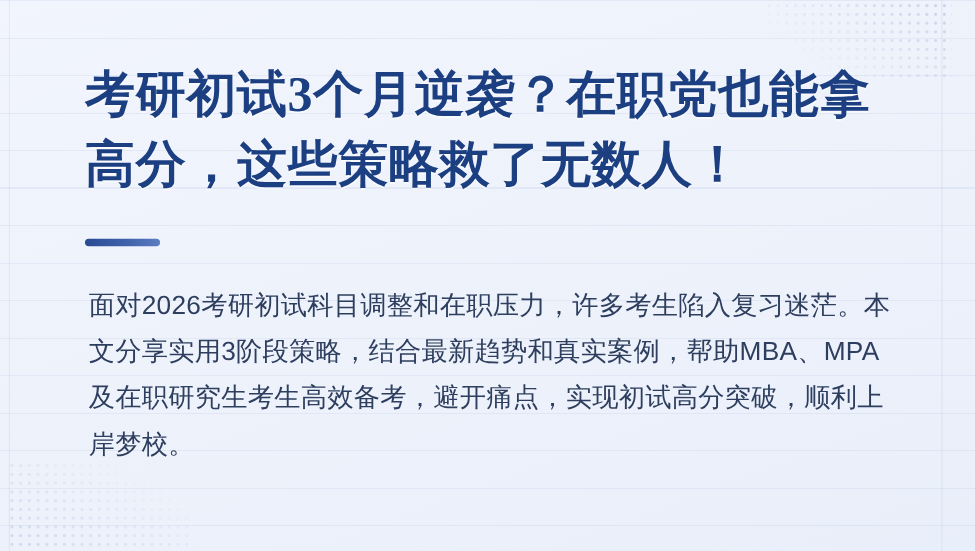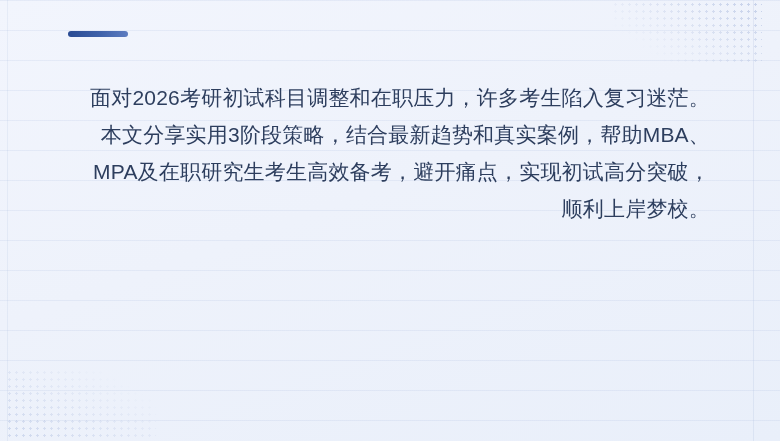--- a/index.html
+++ b/index.html
@@ -117,47 +117,47 @@
 
   .divider {
     margin-top: 31px;
     width: 60px;
     height: 6px;
     border-radius: 3px;
     background: linear-gradient(90deg, #2a4b93 0%, #3f62ab 55%, #5d7cc0 100%);
   }
 
   .summary {
-    margin: 16px;
+    margin: 3px;
     padding-top: 26px;
     color: #2d3e5e;
     font-family: "Liberation Sans", "DejaVu Sans", sans-serif;
     font-weight: 400;
     font-size: 21px;
     line-height: 37px;
     letter-spacing: 0.2px;
     max-width: 660px;
-    text-align: right;
   }
 </style>
 </head>
 <body>
 
 <div class="card">
 
   <div class="ruled-lines"></div>
   <div class="vertical-rule"></div>
   <div class="vertical-rule-left"></div>
 
   <div class="edge-dots edge-dots-top"></div>
   <div class="edge-dots edge-dots-bottom"></div>
 
   <div class="dots dots-tr"></div>
   <div class="dots dots-bl"></div>
 
   <div class="content">
+    <h1 class="headline">考研初试3个月逆袭？在职党也能拿高分，这些策略救了无数人！</h1>
 
     <div class="divider"></div>
 
     <p class="summary">面对2026考研初试科目调整和在职压力，许多考生陷入复习迷茫。本文分享实用3阶段策略，结合最新趋势和真实案例，帮助MBA、MPA及在职研究生考生高效备考，避开痛点，实现初试高分突破，顺利上岸梦校。</p>
   </div>
 
 </div>
 
 </body></html>

